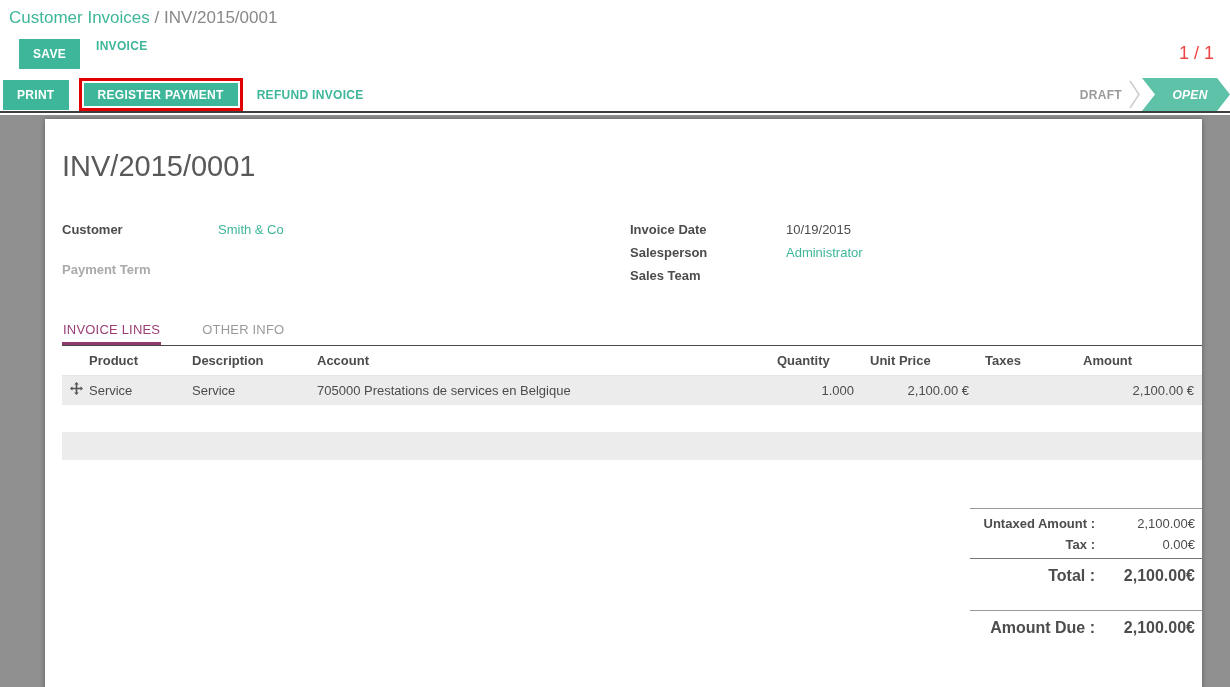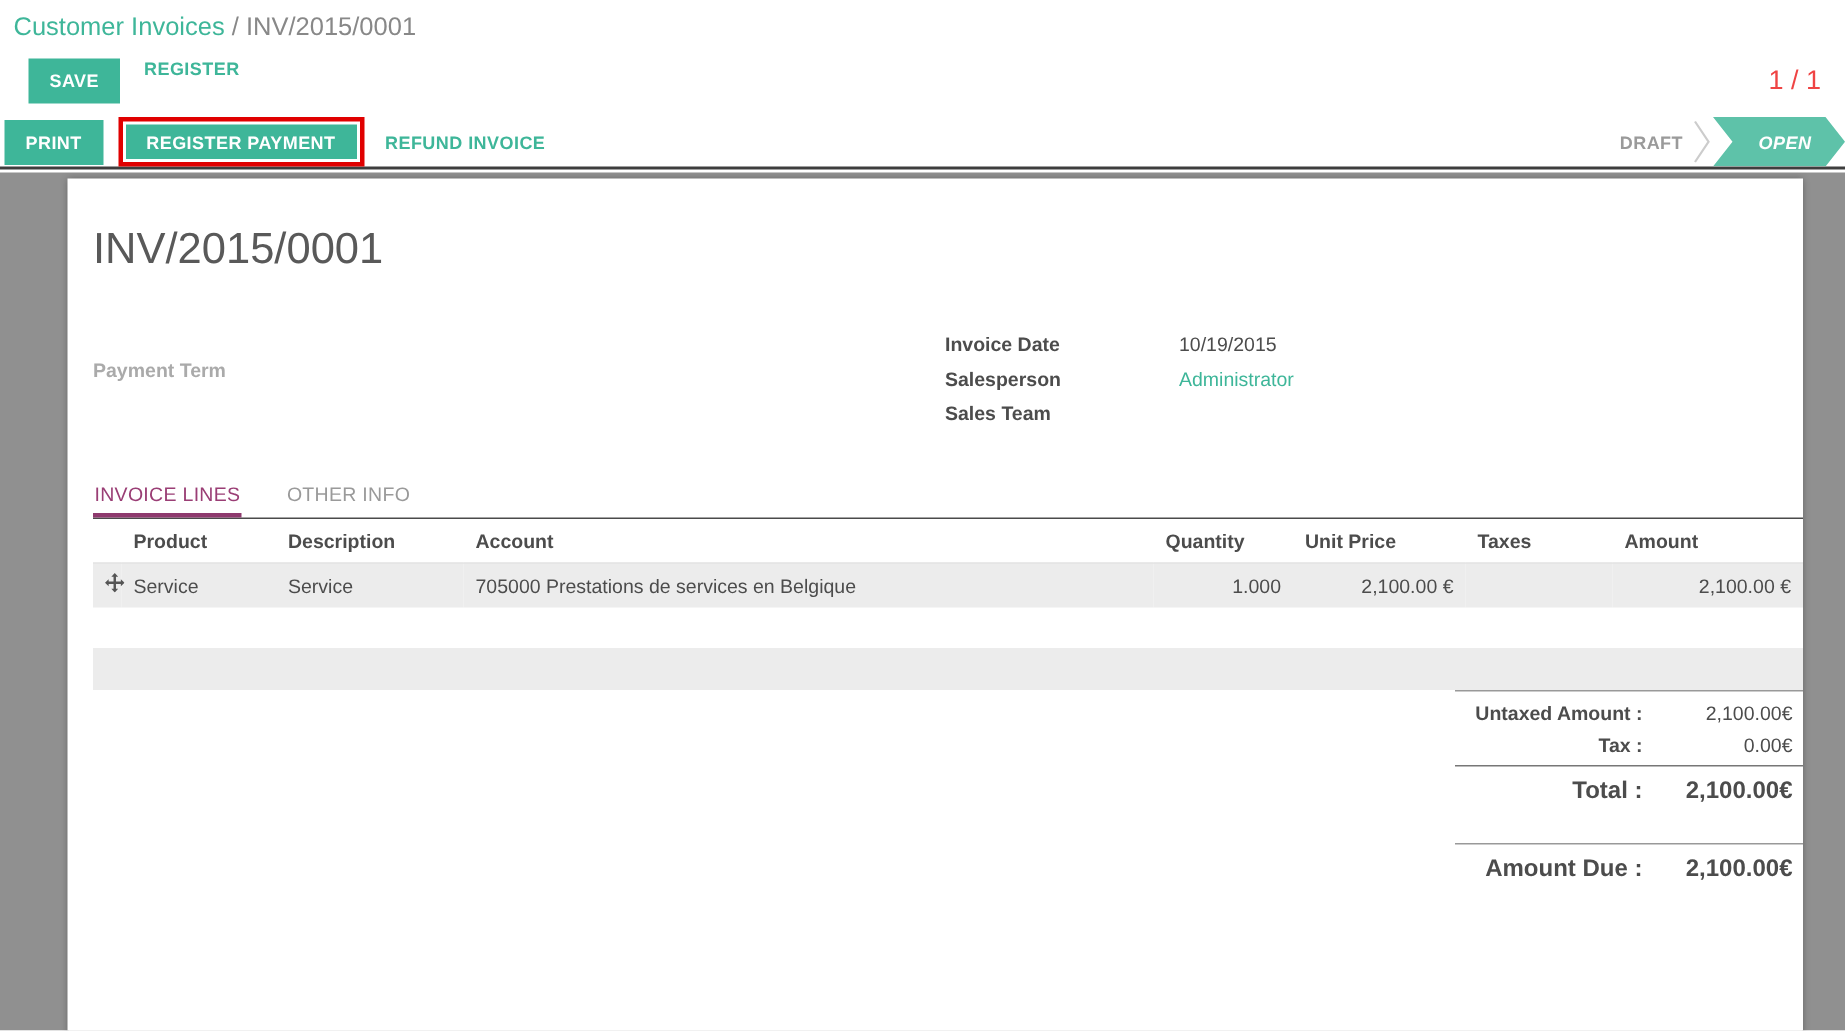--- a/index.html
+++ b/index.html
@@ -54,59 +54,59 @@
   .spacer-17 { height: 17px; }
   .teal-link { color: #3eb699; text-decoration: none; cursor: pointer; }
   .st-wrap { display: flex; align-items: center; flex: 1; }
   .st-input { width: 378px; border-bottom: 1px solid #999; display: flex; align-items: center;
               height: 22px; cursor: pointer; }
   .st-value { flex: 1; color: #4c4c4c; }
   .st-caret { color: #777; font-size: 11px; padding: 0 4px; cursor: pointer; }
   .ext-icon { margin-left: 9px; cursor: pointer; display: flex; }
 
   
-  .tabs { display: flex; gap: 29px; margin-top: 35px; border-bottom: 1px solid #4a4a4a; height: 24px; }
+  .tabs { display: flex; gap: 40px; margin-top: 35px; border-bottom: 1px solid #4a4a4a; height: 24px; }
   .tab { font-size: 13px; letter-spacing: .2px; cursor: pointer; padding: 0 1px; }
   .tab.active { color: #9a3e75; border-bottom: 3px solid #8e3a6e; }
   .tab.inactive { color: #9a9a9a; }
 
   
   table.lines { width: 100%; border-collapse: collapse; font-size: 13px; table-layout: fixed; }
   table.lines th { text-align: left; font-weight: bold; color: #4c4c4c; height: 29px;
                    padding: 0 8px; border-bottom: 1px solid #e5e5e5; }
   table.lines td { height: 30px; padding: 0 8px; background: #ececec; }
   td.handle-cell { background: #dcdcdc; padding: 0; text-align: center; cursor: grab; }
   td.num, th.num-h { }
   td.num { text-align: right; }
   td.amount-cell { background: #dcdcdc; text-align: right; }
   .empty-strip { height: 28px; background: #ececec; margin-top: 27px; }
 
   
-  .summary { margin-left: auto; width: 232px; font-size: 13px; }
+  .summary { margin-left: auto; width: 232px; margin-top: 48px; font-size: 13px; }
   .sum-main { border-top: 1px solid #999; padding-top: 4px; }
   .sum-row { display: flex; align-items: baseline; padding: 3px 7px 3px 0; }
   .sum-label { flex: 1; text-align: right; font-weight: bold; color: #4c4c4c; }
   .sum-value { width: 100px; text-align: right; color: #4c4c4c; }
   .sum-sep { border-top: 1px solid #777; margin-top: 3px; }
   .sum-row.big { font-size: 16px; padding-top: 8px; padding-bottom: 8px; }
   .sum-row.big .sum-value { font-weight: bold; }
   .amount-due-block { border-top: 1px solid #999; margin-top: 17px; }
 </style>
 </head>
 <body>
 
 <div class="breadcrumb">
   <span class="bc-link">Customer Invoices</span>
   <span class="bc-sep"> / </span>
   <span class="bc-current">INV/2015/0001</span>
 </div>
 
 <div class="save-row">
   <button class="btn">SAVE</button>
-  <span class="link-btn">REGISTER</span>
+  <span class="link-btn">INVOICE</span>
 </div>
 
 <div class="pager">1 / 1</div>
 <div class="pager-prev">‹</div>
 
 <div class="button-bar">
   <div class="bar-left">
     <div class="bar-btn">
         <button class="btn">PRINT</button>
       </div>
@@ -126,20 +126,24 @@
   </div>
 </div>
 
 <div class="page-bg">
   <div class="sheet">
 
     <h1 class="sheet-title">INV/2015/0001</h1>
 
     <div class="fields">
       <div class="col-left">
+        <div class="field-row">
+          <span class="field-label">Customer</span>
+          <span class="teal-link">Smith &amp; Co</span>
+        </div>
         <div class="spacer-17"></div>
         <div class="field-row">
           <span class="field-label muted">Payment Term</span>
           <span></span>
         </div>
       </div>
       <div class="col-right">
         <div class="field-row">
           <span class="field-label">Invoice Date</span>
           <span>10/19/2015</span>

